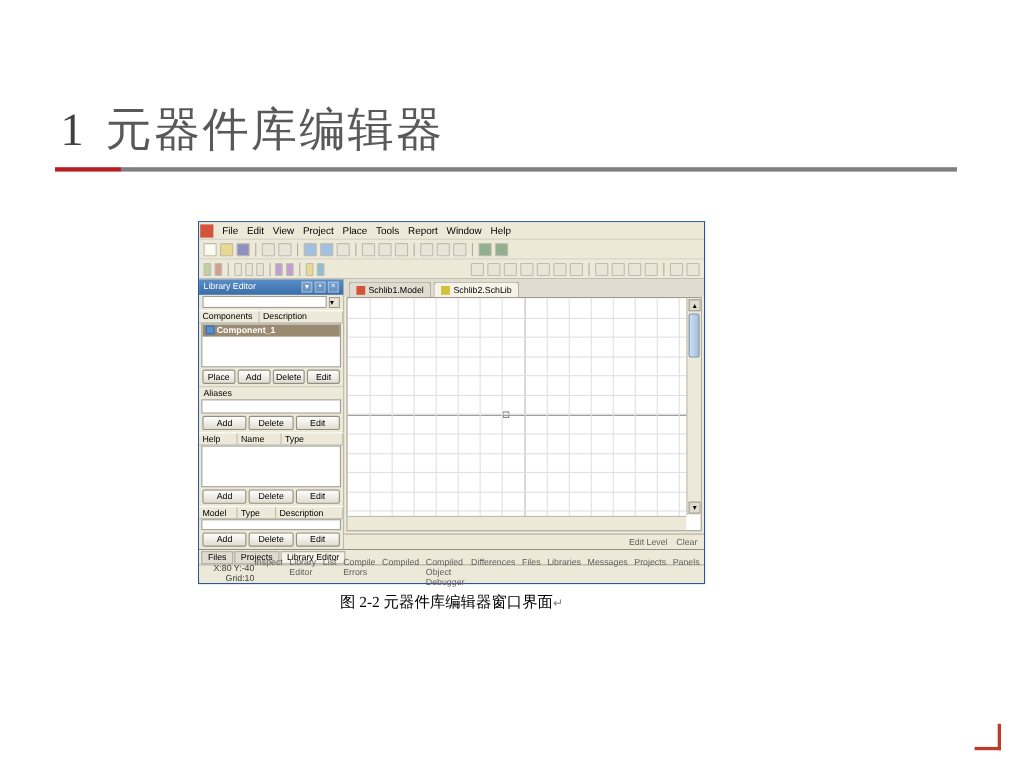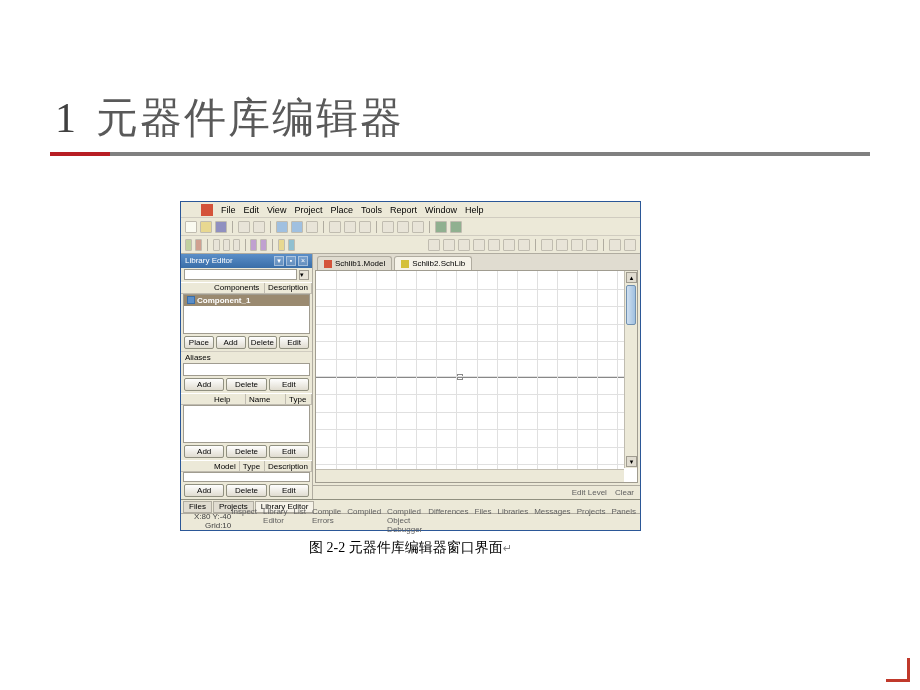--- a/index.html
+++ b/index.html
@@ -18,21 +18,21 @@
     
     .app-window { width: 461px; height: 330px; border: 1px solid #2b5797; background: #ece9d8; font-family: Tahoma, Arial, sans-serif; font-size: 9px; }
     
     .titlebar { height: 18px; background: linear-gradient(to bottom, #3a81dd, #1d5aa8); color: #fff; display: flex; align-items: center; padding: 0 3px; }
     .titlebar-icon { width: 11px; height: 11px; background: #d4533a; margin-right: 4px; border: 1px solid #a03020; }
     .titlebar-text { flex: 1; font-size: 9px; font-weight: bold; }
     .window-controls { display: flex; gap: 1px; }
     .win-btn { width: 15px; height: 13px; background: linear-gradient(to bottom, #8ab0e8, #4a7dc2); border: 1px solid #2a5090; display: flex; align-items: center; justify-content: center; color: #fff; font-size: 8px; cursor: pointer; }
     .win-btn.close { background: linear-gradient(to bottom, #e88a6a, #c24a2a); border-color: #903020; }
     
-    .menubar { height: 16px; background: #ece9d8; display: flex; align-items: center; padding: 0 20px; gap: 8px; border-bottom: 1px solid #d0ccc0; }
+    .menubar { height: 16px; background: #ece9d8; display: flex; align-items: center; padding: 0 1px; gap: 8px; border-bottom: 1px solid #d0ccc0; }
     .menubar-icon { width: 12px; height: 12px; background: #d4533a; }
     .menu-item { color: #000; font-size: 9px; cursor: pointer; }
     
     .toolbar { height: 18px; background: #ece9d8; display: flex; align-items: center; padding: 2px 4px; gap: 3px; border-bottom: 1px solid #d0ccc0; }
     .tool-icon { width: 12px; height: 12px; background: #e8e4d8; border: 1px solid #c0bcb0; border-radius: 1px; cursor: pointer; }
     .tool-sep { width: 1px; height: 12px; background: #b0aca0; margin: 0 2px; }
     
     .toolbar2 { height: 18px; background: #ece9d8; display: flex; align-items: center; padding: 2px 4px; gap: 3px; border-bottom: 1px solid #b0aca0; }
     .toolbar2-right { margin-left: 130px; display: flex; gap: 3px; align-items: center; }
     
@@ -41,21 +41,21 @@
     .ph-btn { width: 10px; height: 10px; background: rgba(255,255,255,0.2); border: 1px solid rgba(255,255,255,0.4); font-size: 7px; display: flex; align-items: center; justify-content: center; cursor: pointer; }
     
     .main-area { display: flex; height: 245px; }
     
     .left-panel { width: 132px; background: #ece9d8; display: flex; flex-direction: column; border-right: 1px solid #b0aca0; }
     
     .filter-row { height: 14px; padding: 1px 3px; display: flex; align-items: center; gap: 2px; }
     .filter-input { flex: 1; height: 11px; background: #fff; border: 1px solid #a09c90; font-size: 7px; padding: 0 2px; }
     .filter-btn { width: 10px; height: 10px; background: #e8e4d8; border: 1px solid #a09c90; font-size: 7px; cursor: pointer; }
     
-    .list-header { height: 12px; background: #ece9d8; display: flex; border-top: 1px solid #fff; border-bottom: 1px solid #c0bcb0; padding-left: 30px; }
+    .list-header { height: 12px; background: #ece9d8; display: flex; border-top: 1px solid #fff; border-bottom: 1px solid #c0bcb0; }
     .list-header-cell { font-size: 8px; padding: 0 3px; border-right: 1px solid #c0bcb0; display: flex; align-items: center; }
     
     .list-body { background: #fff; border: 1px solid #a09c90; margin: 0 2px; overflow: hidden; }
     .list-row { height: 11px; display: flex; align-items: center; font-size: 8px; }
     .list-row.selected { background: #9a8a70; color: #fff; }
     .list-cell { padding: 0 3px; display: flex; align-items: center; gap: 2px; font-weight: bold; }
     .comp-icon { width: 8px; height: 8px; background: #5a8ec8; border: 1px solid #3a6ea8; }
     
     .button-row { display: flex; gap: 2px; padding: 2px 3px; justify-content: space-between; }
     .panel-btn { flex: 1; height: 13px; background: linear-gradient(to bottom, #fefefe, #e0dcd0); border: 1px solid #909080; border-radius: 2px; font-size: 8px; cursor: pointer; display: flex; align-items: center; justify-content: center; }

